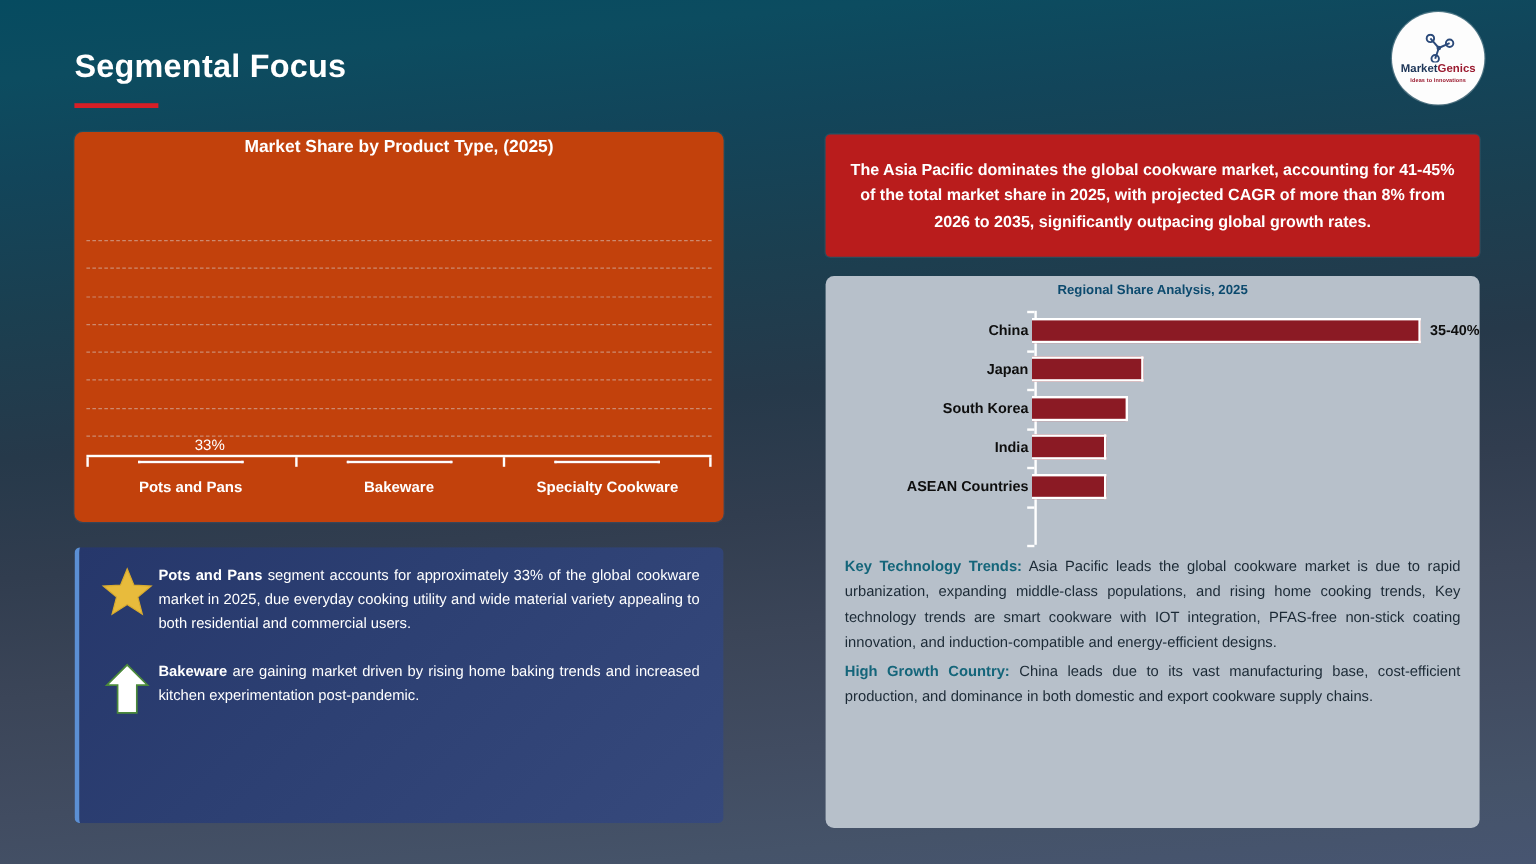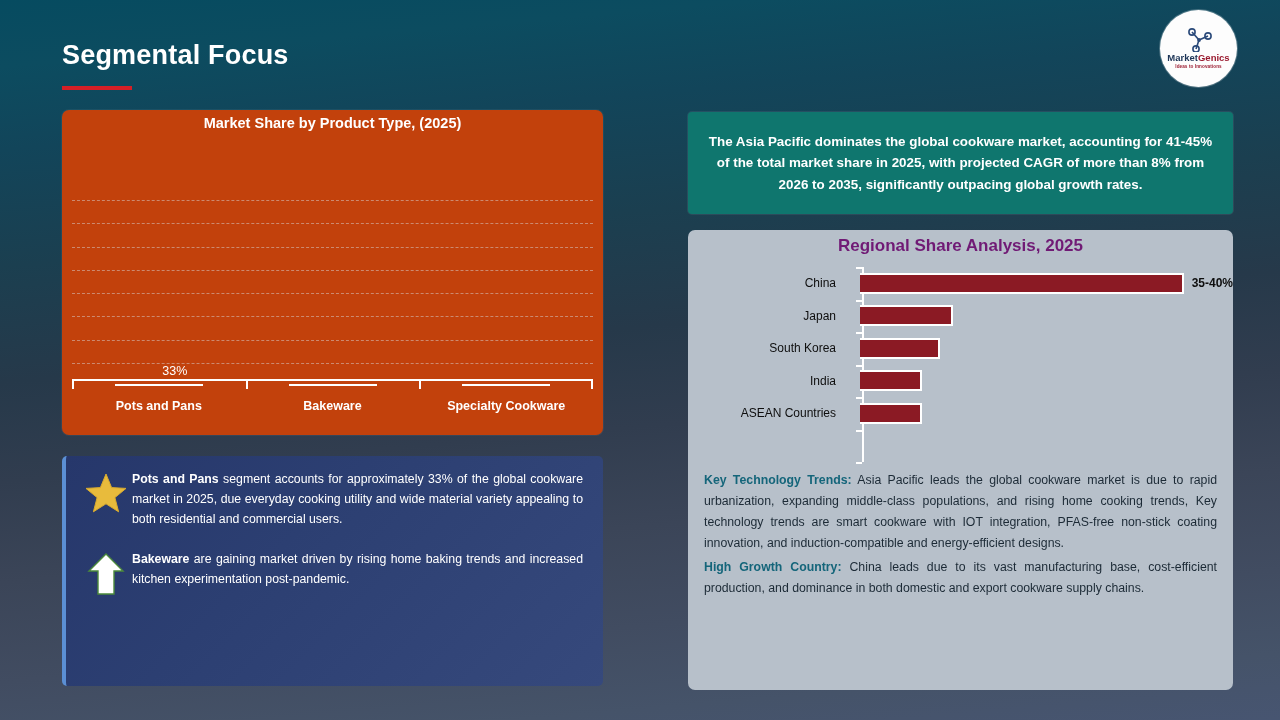--- a/index.html
+++ b/index.html
@@ -94,46 +94,46 @@
     text-align:justify; padding-right:4px;
   }
   .note-text b{ font-weight:bold; }
   .note-1{ min-height:72px; }
   .note-2{ min-height:52px; }
   .note-3{ min-height:52px; }
 
   
   .panel-callout{
     position:absolute; left:688px; top:112px; width:545px; height:102px;
-    background:#0f766e; border-radius:4px;
+    background:#b91c1c; border-radius:4px;
     box-shadow:0 0 0 1px rgba(255,255,255,.07);
     display:flex; align-items:center; justify-content:center;
     padding:20px 14px;
   }
   .callout-text{
     color:#ffffff; font-size:13.4px; font-weight:bold; text-align:center;
     line-height:1.58;
   }
 
   
   .panel-regional{
     position:absolute; left:688px; top:230px; width:545px; height:460px;
     background:#b7c0ca; border-radius:7px;
   }
   .regional-title{
-    text-align:center; color:#701a75; font-size:17px; font-weight:bold;
+    text-align:center; color:#0c4a6e; font-size:11px; font-weight:bold;
     padding-top:6px;
   }
   .hbars{ position:relative; margin-top:11px; padding-left:0; height:195px; }
   .hbar-row{
     display:flex; align-items:center; height:32.5px; position:relative;
   }
   .hbar-label{
-    width:172px; flex:none; text-align:right; padding-right:24px;
-    color:#0e0e0e; font-size:12px; font-weight:normal;
+    width:172px; flex:none; text-align:right; padding-right:3px;
+    color:#0e0e0e; font-size:12px; font-weight:bold;
   }
   .hbar-track{ flex:1; display:flex; align-items:center; position:relative; height:100%; }
   .hbar{
     height:21px; background:#8B1A24; border:2px solid #ffffff;
     border-left:none;
   }
   .hbar-value{
     margin-left:8px; color:#0e0e0e; font-size:12px; font-weight:bold; white-space:nowrap;
   }
   .yaxis{

